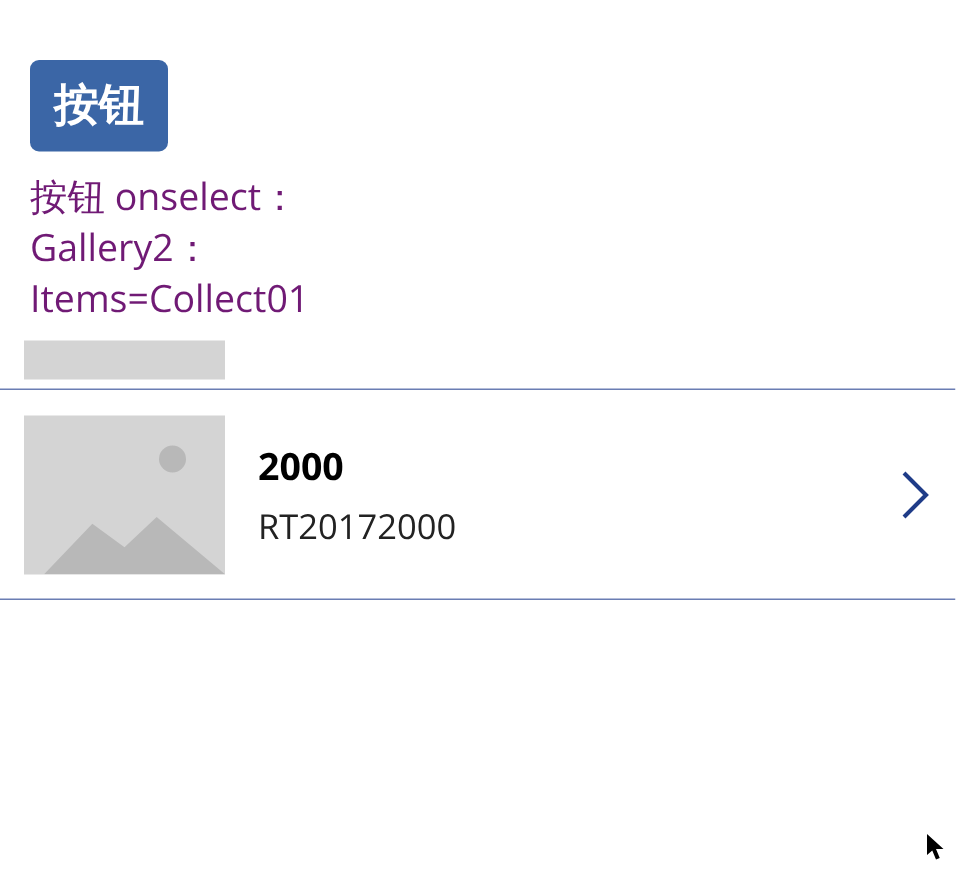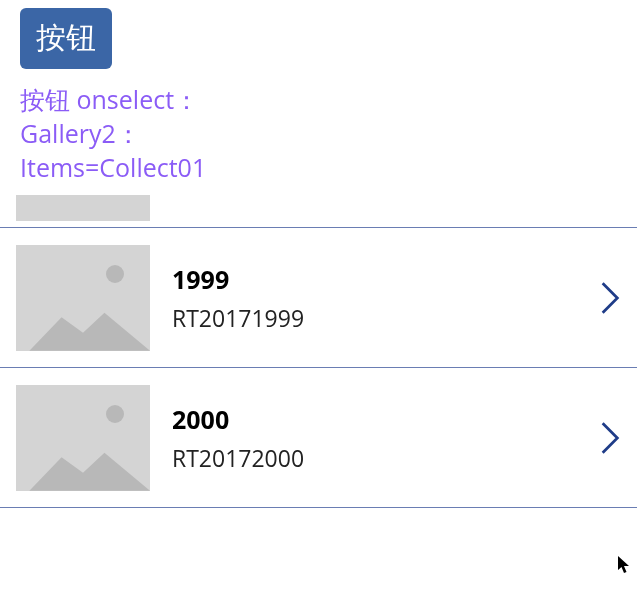--- a/index.html
+++ b/index.html
@@ -13,29 +13,30 @@
   }
   .top-area {
     padding: 8px 16px 0 20px;
   }
   .primary-btn {
     background: #3b66a6;
     color: #fff;
     border: none;
     border-radius: 6px;
     font-size: 30px;
-    font-weight: 400;
+    font-weight: 700;
     padding: 10px 16px;
     cursor: pointer;
+    margin-top: 32px;
   }
   .code-block {
     margin-top: 14px;
     font-size: 25px;
     line-height: 1.35;
-    color: #8b5cf6;
+    color: #701a75;
   }
   .code-block p { white-space: pre-wrap; }
   .gallery {
     margin-top: 4px;
   }
   .partial-row {
     height: 40px;
     position: relative;
     border-bottom: 1px solid #6a7db3;
     overflow: hidden;
@@ -131,32 +132,20 @@
     <p>Items=Collect01</p>
   </div>
 </div>
 
 <div class="gallery">
 
   <div class="partial-row">
     <div class="partial-thumb"></div>
   </div>
 
-  <div class="row">
-    <div class="thumb"></div>
-    <div class="row-text">
-      <div class="row-title">1999</div>
-      <div class="row-sub">RT20171999</div>
-    </div>
-    <div class="chevron">
-      <svg viewBox="0 0 24 40" fill="none" stroke="#1f3c88" stroke-width="3">
-        <polyline points="4,4 20,20 4,36"></polyline>
-      </svg>
-    </div>
-  </div>
 
   <div class="row">
     <div class="thumb"></div>
     <div class="row-text">
       <div class="row-title">2000</div>
       <div class="row-sub">RT20172000</div>
     </div>
     <div class="chevron">
       <svg viewBox="0 0 24 40" fill="none" stroke="#1f3c88" stroke-width="3">
         <polyline points="4,4 20,20 4,36"></polyline>

